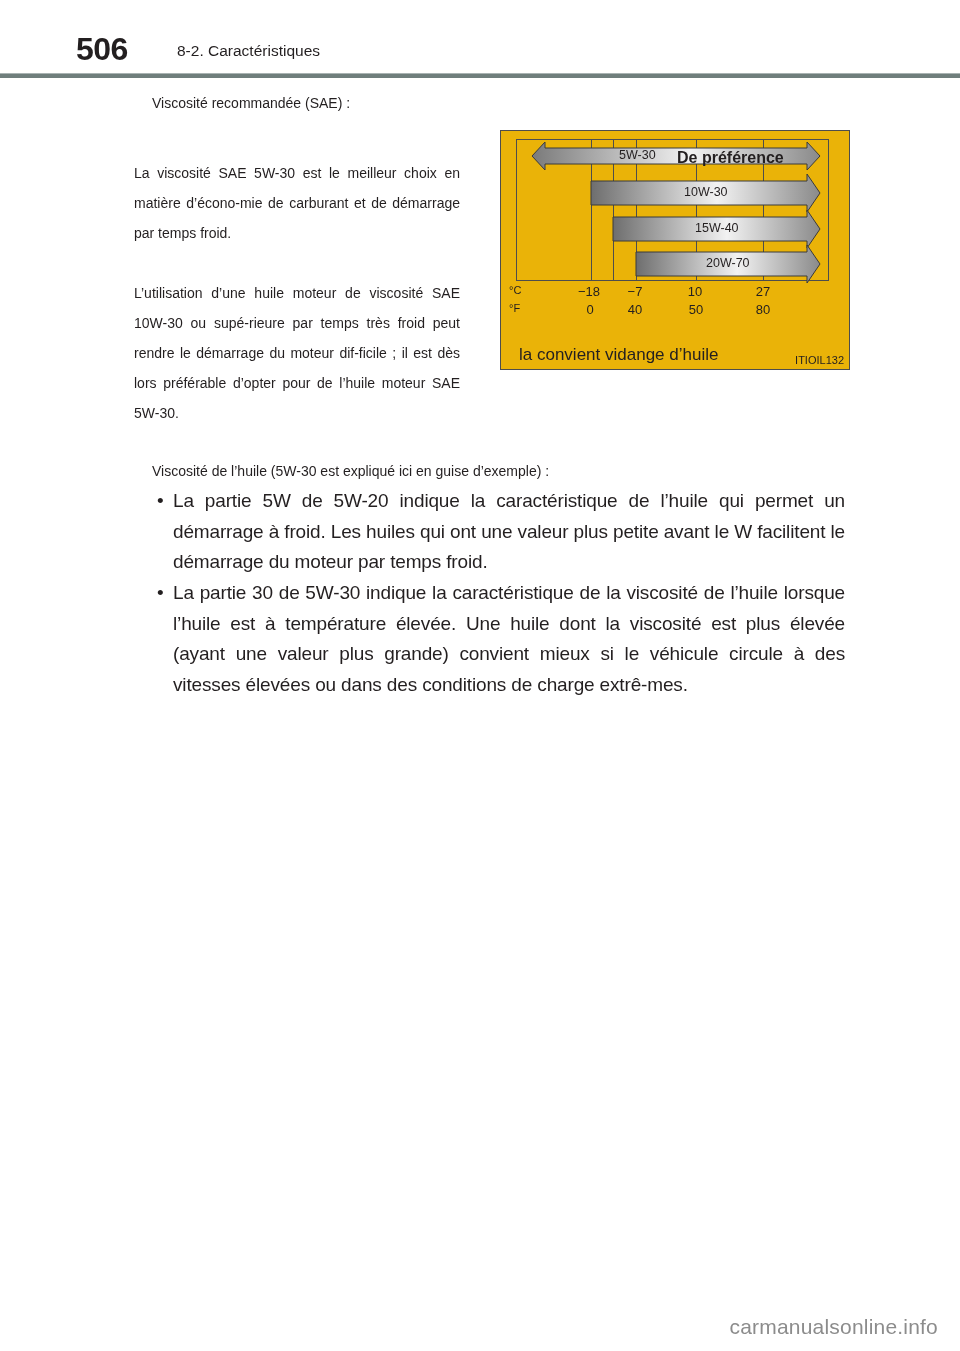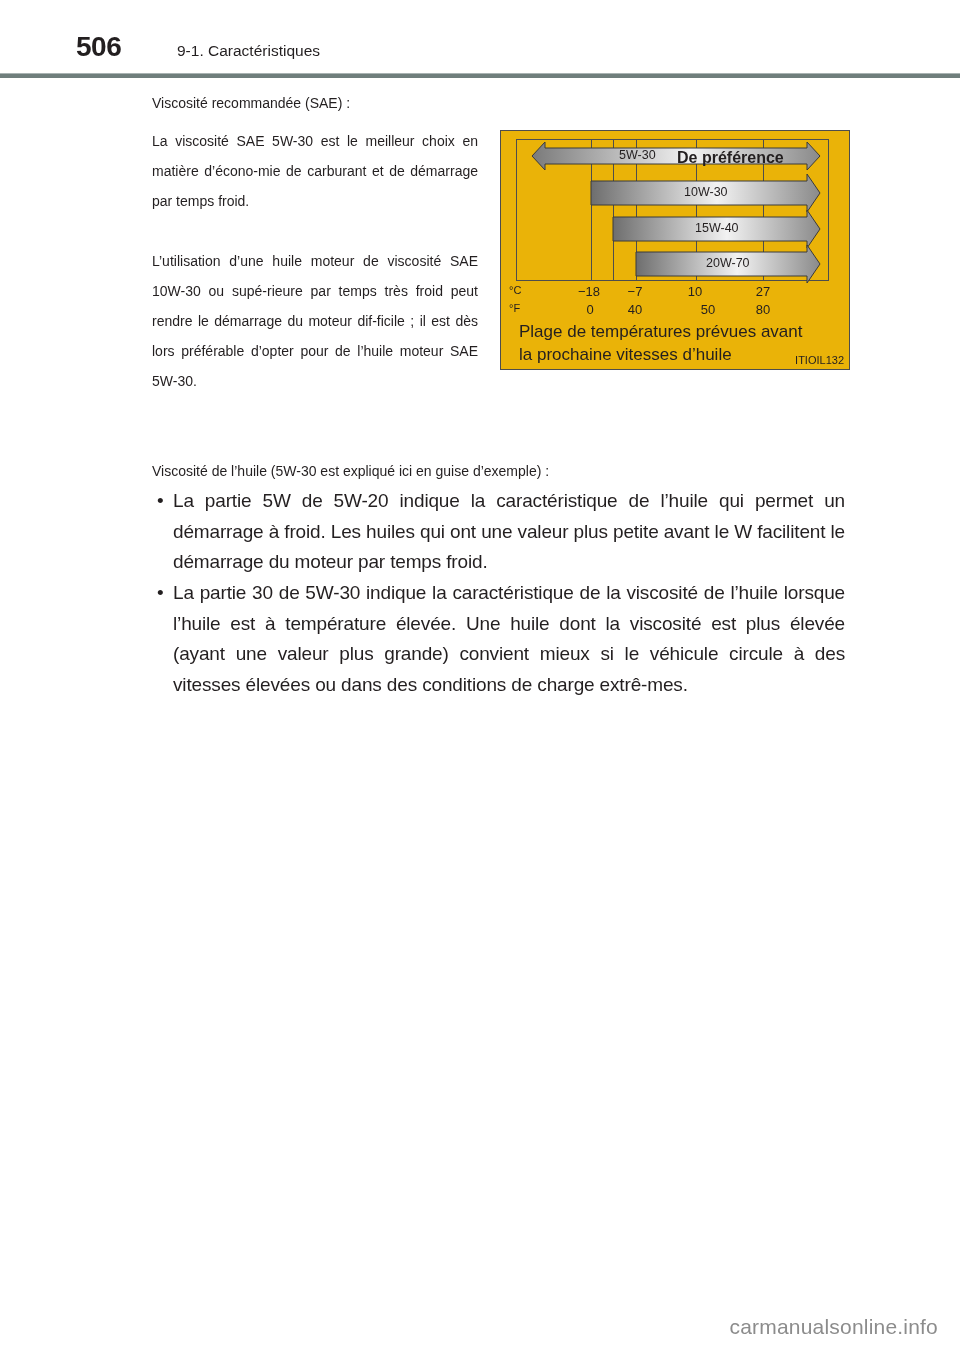--- a/index.html
+++ b/index.html
@@ -1,46 +1,46 @@
 <!DOCTYPE html>
 <html><head>
   <meta charset="utf-8">
   <style>
     html, body { margin: 0; padding: 0; background: #ffffff; }
     body { width: 960px; height: 1351px; position: relative; overflow: hidden;
            font-family: "Liberation Sans", sans-serif; color: #231f20; }
     .abs { position: absolute; }
-    .page-num { left: 76px; top: 31px; font-size: 28px; font-weight: bold; letter-spacing: -0.5px; }
+    .page-num { left: 76px; top: 31px; font-size: 32px; font-weight: bold; letter-spacing: -0.5px; }
     .section-title { left: 177px; top: 42px; font-size: 15.5px; }
     .header-rule { left: 0; top: 73px; width: 960px; height: 4px; background: #6f7e7c;
                    border-top: 1px solid #a9b3b2; }
     .para { font-size: 14px; line-height: 30px; text-align: justify; text-align-last: left; }
     .p-title { left: 152px; top: 88px; }
-    .p-left { left: 152px; width: 326px; }
+    .p-left { left: 134px; width: 326px; margin-top: 32px; }
     .p-full { left: 152px; width: 693px; }
     .bullet { position: absolute; left: 152px; width: 693px; font-size: 19px; line-height: 30.5px; }
     .bullet .dot { position: absolute; left: 5px; top: 0; }
     .bullet .txt { margin-left: 21px; text-align: justify; text-align-last: left; letter-spacing: -0.15px; }
 
     
     .diagram { left: 500px; top: 130px; width: 350px; height: 240px; border: 1.5px solid #4d4d4d; box-sizing: border-box; background: #eab308; }
     .frame { position: absolute; left: 15px; top: 8px; width: 313px; height: 142px; border: 1.2px solid #4d4d4d; box-sizing: border-box; }
     .gridline { position: absolute; top: 0; width: 1px; height: 100%; background: #4d4d4d; }
     .ticklabel { position: absolute; font-size: 13px; transform: translateX(-50%); }
     .unit { position: absolute; font-size: 11px; }
     .caption { position: absolute; left: 18px; font-size: 17px; line-height: 23px; }
     .code { position: absolute; right: 5px; bottom: 3px; font-size: 11px; }
 
     .watermark { right: 22px; bottom: 12px; font-size: 21px; color: #8c8c8c; letter-spacing: 0.2px; }
   </style>
 </head>
 <body>
 
 <div class="abs page-num">506</div>
-<div class="abs section-title">9-1. Caractéristiques</div>
+<div class="abs section-title">8-2. Caractéristiques</div>
 <div class="abs header-rule"></div>
 
 <div class="abs para p-title">Viscosité recommandée (SAE) :</div>
 
 <div class="abs para p-left" style="top:126px;">La viscosité SAE 5W-30 est le meilleur choix en matière d’écono-mie de carburant et de démarrage par temps froid.</div>
 <div class="abs para p-left" style="top:246px;">L’utilisation d’une huile moteur de viscosité SAE 10W-30 ou supé-rieure par temps très froid peut rendre le démarrage du moteur dif-ficile ; il est dès lors préférable d’opter pour de l’huile moteur SAE 5W-30.</div>
 
 <div class="abs diagram">
   <div class="frame">
     <div class="gridline" style="left:74px;"></div>
@@ -82,25 +82,24 @@
   <div class="unit" style="left:8px;top:153px;">°C</div>
   <div class="unit" style="left:8px;top:171px;">°F</div>
 
   <div class="ticklabel" style="left:88px;top:153px;">−18</div>
   <div class="ticklabel" style="left:134px;top:153px;">−7</div>
   <div class="ticklabel" style="left:194px;top:153px;">10</div>
   <div class="ticklabel" style="left:262px;top:153px;">27</div>
 
   <div class="ticklabel" style="left:89px;top:171px;">0</div>
   <div class="ticklabel" style="left:134px;top:171px;">40</div>
-  <div class="ticklabel" style="left:195px;top:171px;margin-left:12px;">50</div>
+  <div class="ticklabel" style="left:195px;top:171px;">50</div>
   <div class="ticklabel" style="left:262px;top:171px;">80</div>
 
-  <div class="caption" style="top:189px;">Plage de températures prévues avant</div>
-  <div class="caption" style="top:212px;">la prochaine vitesses d’huile</div>
+  <div class="caption" style="top:212px;">la convient vidange d’huile</div>
   <div class="code">ITIOIL132</div>
 </div>
 
 <div class="abs para p-full" style="top:456px;">Viscosité de l’huile (5W-30 est expliqué ici en guise d’exemple) :</div>
 
 <div class="bullet" style="top:486px;">
   <span class="dot">•</span>
   <div class="txt">La partie 5W de 5W-20 indique la caractéristique de l’huile qui permet un démarrage à froid. Les huiles qui ont une valeur plus petite avant le W facilitent le démarrage du moteur par temps froid.</div>
 </div>
 <div class="bullet" style="top:578px;">

